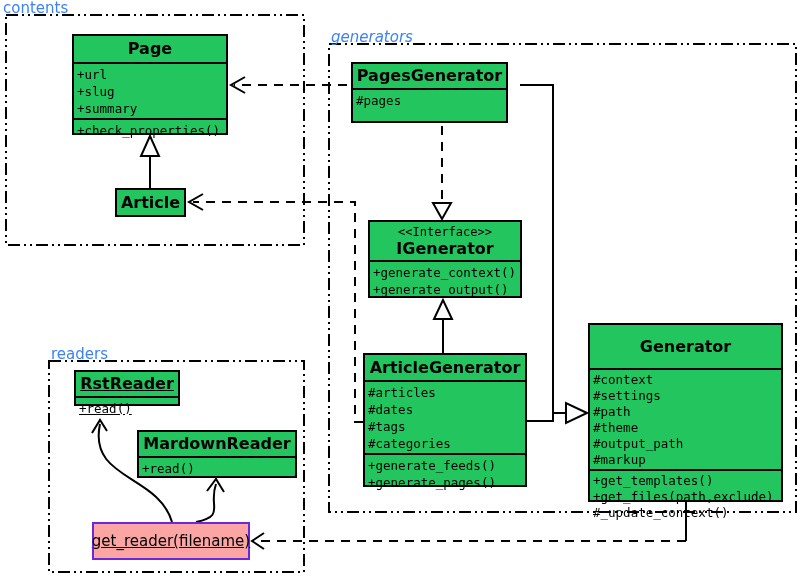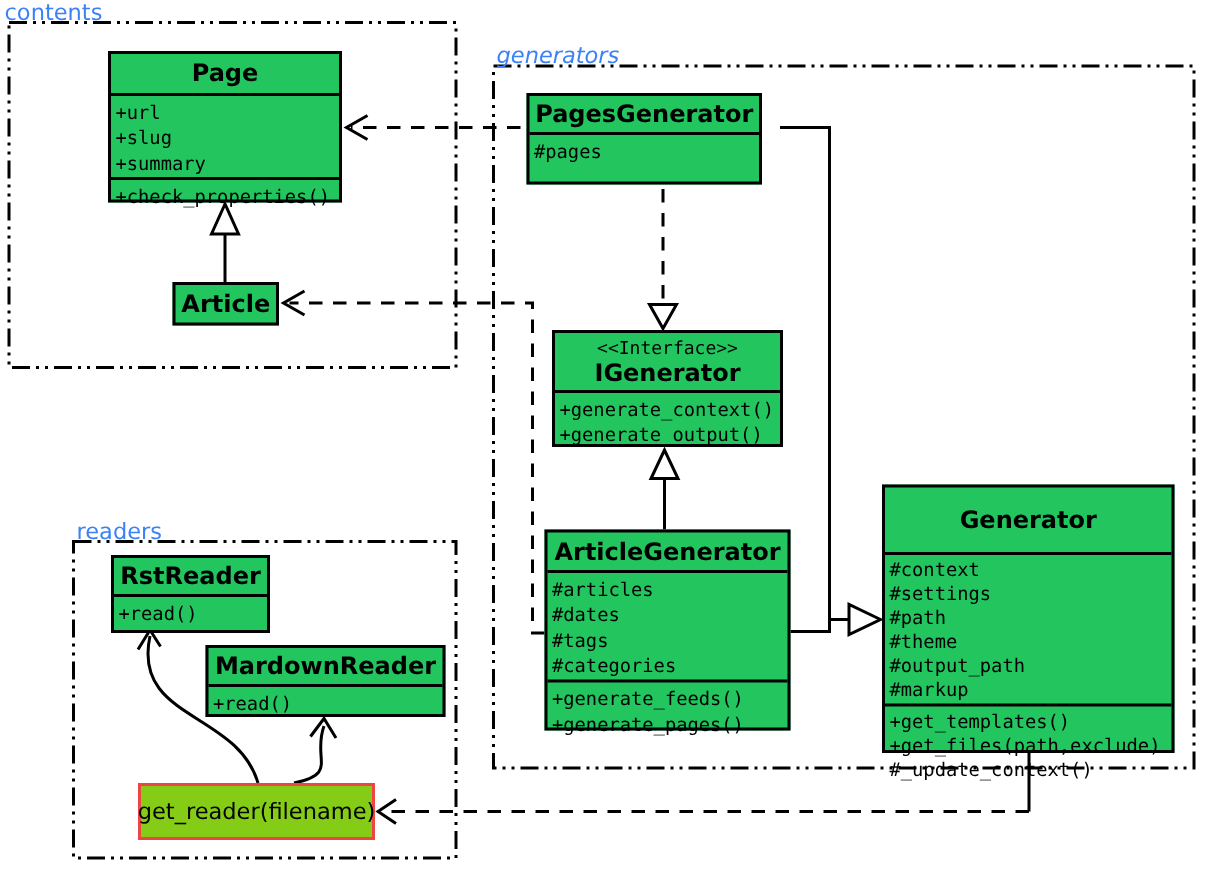--- a/index.html
+++ b/index.html
@@ -56,26 +56,27 @@
     font-size: 12.5px;
     flex: 1 1 auto;
   }
   .uml-member { line-height: 17px; white-space: pre; }
   .lh16 .uml-member { line-height: 16px; }
 
   .fn-box {
     position: absolute;
     z-index: 3;
     box-sizing: border-box;
-    background: #84cc16;
-    border: 2px solid #ef4444;
+    background: #fca5a5;
+    border: 2px solid #6d28d9;
     display: flex;
     align-items: center;
     justify-content: center;
     font-size: 15px;
+    text-decoration: underline;
   }
 
   
   .solid   { stroke: #000; stroke-width: 2; fill: none; }
   .dash    { stroke: #000; stroke-width: 2; fill: none; stroke-dasharray: 9 7; }
   .open    { stroke: #000; stroke-width: 2; fill: none; }
   .hollow  { fill: #fff; stroke: #000; stroke-width: 2; }
   .pkg     { fill: none; stroke: #000; stroke-width: 2; stroke-dasharray: 12 4 2 4 2 4; }
 </style>
 </head>
@@ -181,21 +182,21 @@
       <div class="uml-member">#output_path</div>
       <div class="uml-member">#markup</div>
     </div>
     <div class="uml-sec">
       <div class="uml-member">+get_templates()</div>
       <div class="uml-member">+get_files(path,exclude)</div>
       <div class="uml-member">#_update_context()</div>
     </div>
   </div>
 
-  <div class="uml-class" style="left:74px; top:370px; width:106px; height:52px;">
+  <div class="uml-class" style="left:74px; top:370px; width:106px; height:36px;text-decoration:underline;">
     <div class="uml-title" style="height:24px;">RstReader</div>
     <div class="uml-sec">
       <div class="uml-member">+read()</div>
     </div>
   </div>
 
   <div class="uml-class" style="left:137px; top:430px; width:160px; height:48px;">
     <div class="uml-title" style="height:24px;">MardownReader</div>
     <div class="uml-sec">
       <div class="uml-member">+read()</div>

